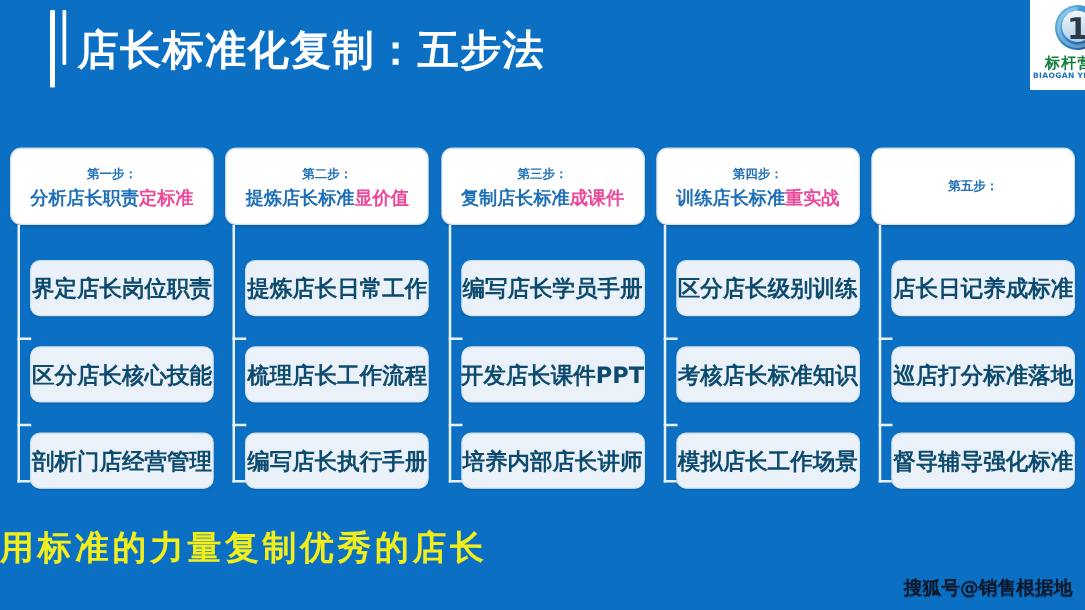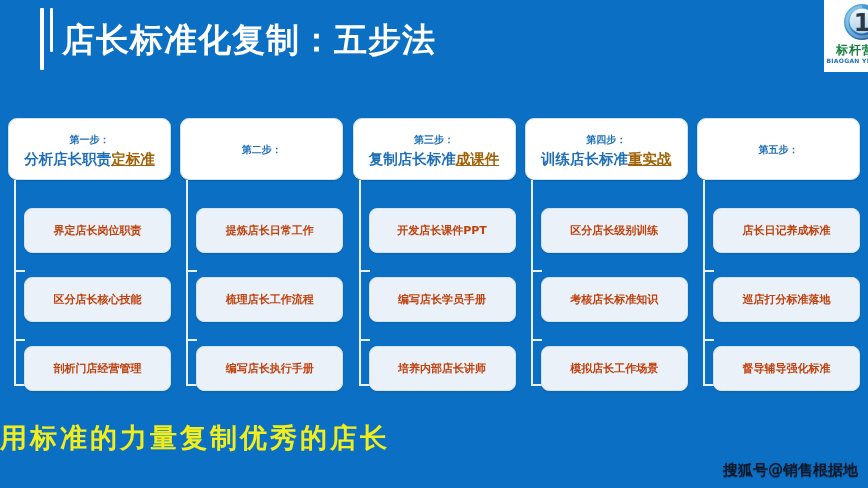--- a/index.html
+++ b/index.html
@@ -126,22 +126,21 @@
     white-space: nowrap;
   }
   .col-head .desc {
     font-size: 14.5px;
     font-weight: bold;
     color: #1f6fb8;
     line-height: 20px;
     white-space: nowrap;
   }
   .col-head .desc .accent {
-    color: #a16207;
-    text-decoration: underline;
+    color: #ec4899;
   }
 
   
   .tree {
     position: absolute;
     left: 6px;
     top: 62px;
     width: 16px;
     height: 214px;
     pointer-events: none;
@@ -174,23 +173,23 @@
   .item {
     width: 147px;
     height: 45px;
     background: #eaf1f9;
     border: 1px solid #d3e2f0;
     border-radius: 8px;
     box-sizing: border-box;
     display: flex;
     align-items: center;
     justify-content: center;
-    font-size: 11px;
-    font-weight: bold;
-    color: #c2410c;
+    font-size: 18px;
+    font-weight: bold;
+    color: #0c4a6e;
     white-space: nowrap;
     box-shadow: 0 1px 2px rgba(0,0,0,0.12);
     margin-bottom: 24px;
   }
   .item:last-child { margin-bottom: 0; }
 
   
   #footer-slogan {
     position: absolute;
     left: 0;
@@ -264,20 +263,21 @@
       <div class="items">
         <div class="item">界定店长岗位职责</div>
         <div class="item">区分店长核心技能</div>
         <div class="item">剖析门店经营管理</div>
       </div>
     </div>
 
     <div class="column">
       <div class="col-head">
         <div class="step">第二步：</div>
+        <div class="desc"><span>提炼店长标准</span><span class="accent">显价值</span></div>
       </div>
       <div class="tree">
         <div class="spine"></div>
         <div class="stub s1"></div>
         <div class="stub s2"></div>
         <div class="stub s3"></div>
       </div>
       <div class="items">
         <div class="item">提炼店长日常工作</div>
         <div class="item">梳理店长工作流程</div>
@@ -290,22 +290,22 @@
         <div class="step">第三步：</div>
         <div class="desc"><span>复制店长标准</span><span class="accent">成课件</span></div>
       </div>
       <div class="tree">
         <div class="spine"></div>
         <div class="stub s1"></div>
         <div class="stub s2"></div>
         <div class="stub s3"></div>
       </div>
       <div class="items">
+        <div class="item">编写店长学员手册</div>
         <div class="item">开发店长课件PPT</div>
-        <div class="item">编写店长学员手册</div>
         <div class="item">培养内部店长讲师</div>
       </div>
     </div>
 
     <div class="column">
       <div class="col-head">
         <div class="step">第四步：</div>
         <div class="desc"><span>训练店长标准</span><span class="accent">重实战</span></div>
       </div>
       <div class="tree">

